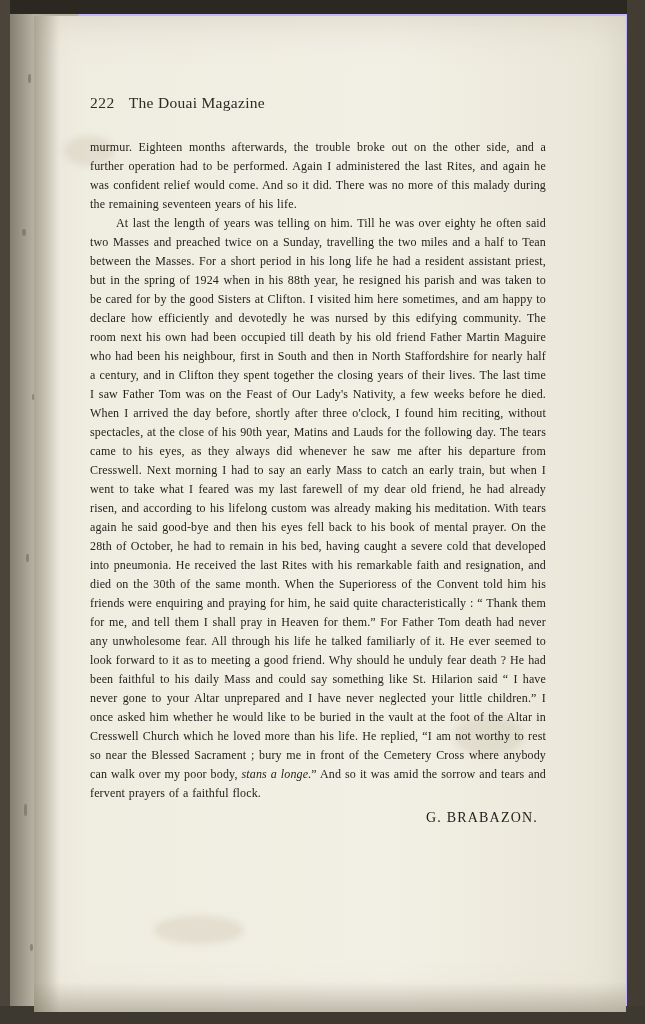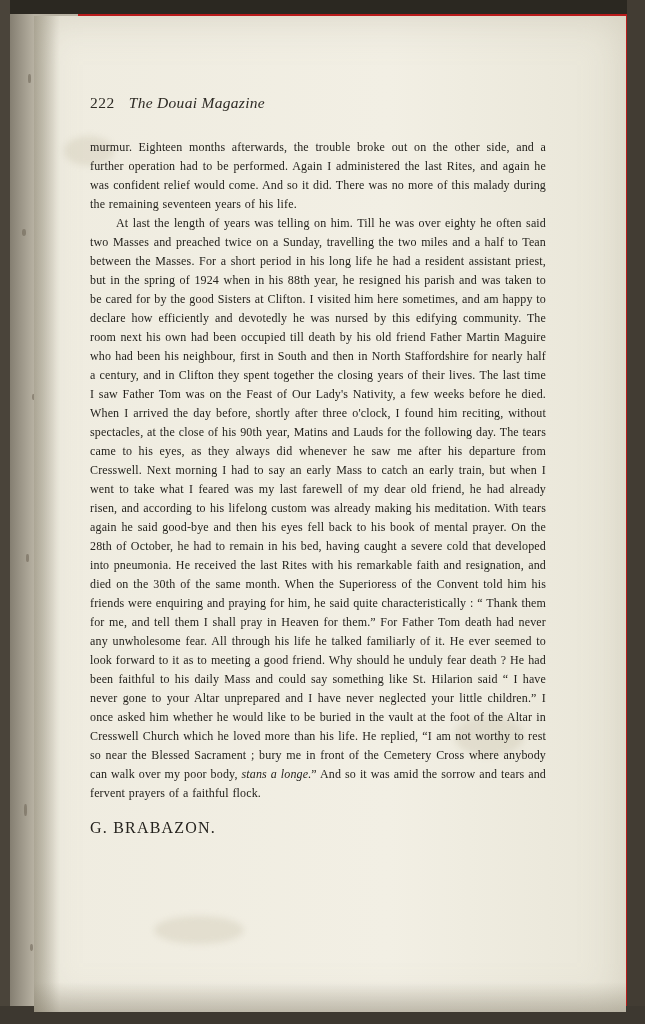--- a/index.html
+++ b/index.html
@@ -11,21 +11,21 @@
     width: 645px;
     height: 1024px;
     overflow: hidden;
     font-family: "Liberation Serif", serif;
   }
 
   #scan {
     position: relative;
     width: 645px;
     height: 1024px;
-    background: #b91c1c;
+    background: #c4b5fd;
   }
 
   
   .edge-top {
     position: absolute;
     left: 0; top: 0; width: 645px; height: 14px;
     background: #2b2821;
   }
   .edge-bottom {
     position: absolute;
@@ -85,21 +85,20 @@
     margin-bottom: 26px;
     color: #2d2a24;
   }
   .folio {
     font-size: 15.5px;
     letter-spacing: .5px;
     font-family: "Liberation Serif", serif;
   }
   .running-title {
     font-size: 15.5px;
-    font-style: italic;
     letter-spacing: .3px;
   }
 
   .body-text {
     font-size: 12px;
     line-height: 19px;
     color: #24221d;
     text-align: justify;
     text-justify: inter-word;
     letter-spacing: .15px;
@@ -110,23 +109,24 @@
   }
   .body-text p.indent {
     text-indent: 26px;
     font-family: Liberation Serif, serif;
   }
   .body-text .it {
     font-style: italic;
   }
 
   .signature {
-    margin-top: 16px;
+    margin-top: 7px;
+    text-align: right;
     padding-right: 8px;
-    font-size: 16px;
+    font-size: 14px;
     letter-spacing: 1.2px;
     color: #24221d;
   }
 
   
   .blotch {
     position: absolute;
     border-radius: 50%;
     background: rgba(176,165,134,0.20);
     filter: blur(3px);

